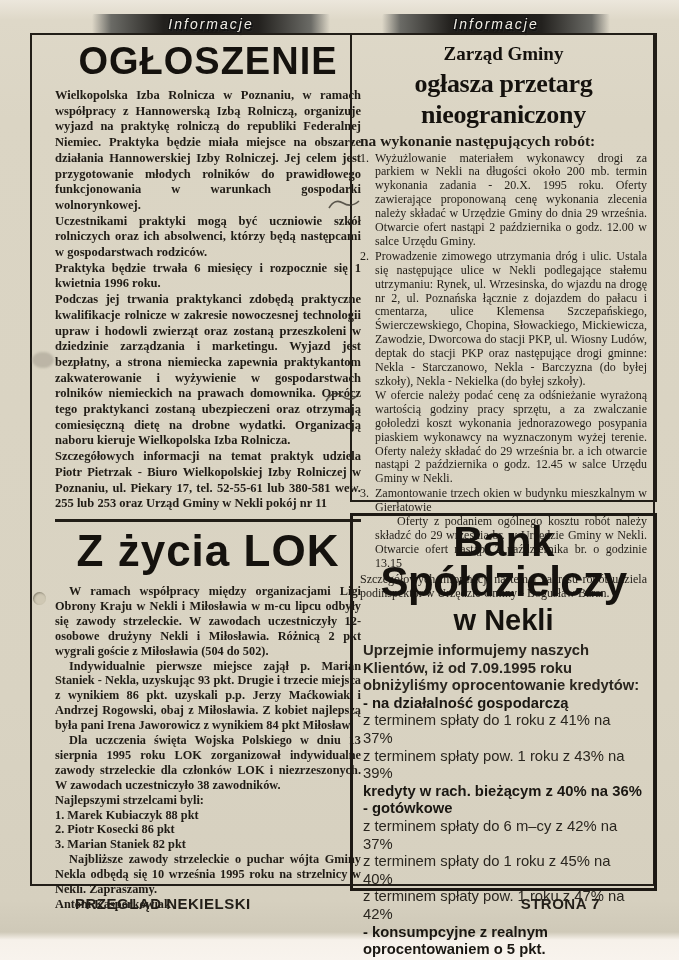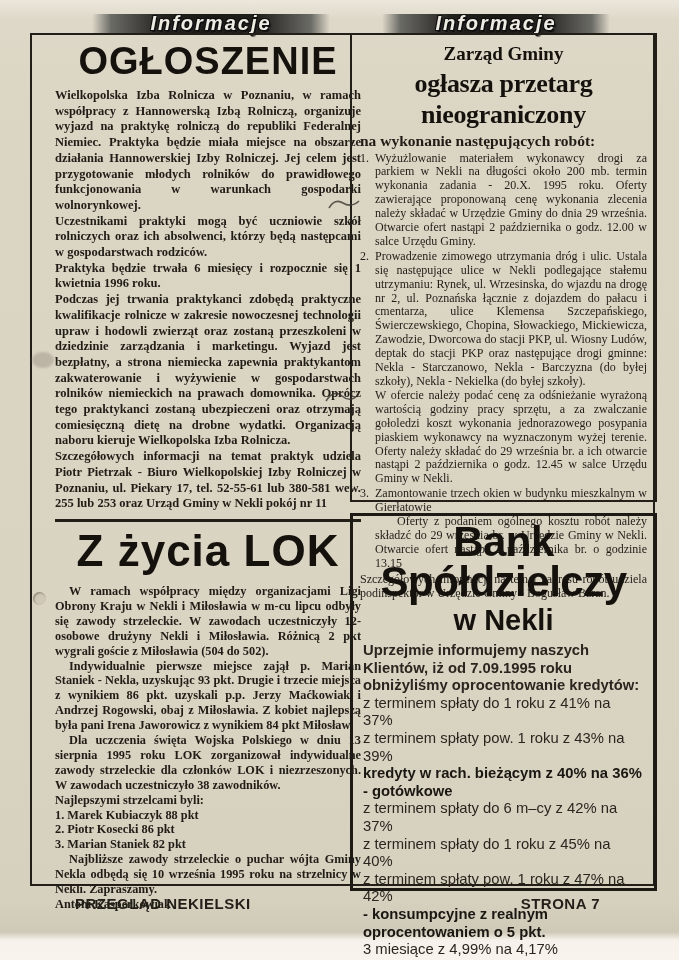--- a/index.html
+++ b/index.html
@@ -16,21 +16,21 @@
   
   .banner{
     position:absolute;top:14px;height:19px;line-height:19px;text-align:center;
     background:linear-gradient(90deg, rgba(60,60,60,0) 0%, #6b6b66 8%, #23211e 30%, #1b1916 50%, #23211e 70%, #6b6b66 92%, rgba(60,60,60,0) 100%);
     border-radius:2px;
   }
   .banner-left{left:92px;width:238px;}
   .banner-right{left:382px;width:228px;}
   .banner-text{
     font-family:"Liberation Sans", sans-serif;
-    font-style:italic;font-weight:bold;font-size:20px;letter-spacing:2px;
+    font-style:italic;font-weight:normal;font-size:14px;letter-spacing:2px;
     color:#efece4;
     text-shadow:-1px -1px 0 #111,1px -1px 0 #111,-1px 1px 0 #111,1.5px 1.5px 0 #111,2.5px 2.5px 1px rgba(40,40,40,.7);
   }
   
   .frame{
     position:absolute;left:30px;top:33px;width:625px;height:853px;
     border:2.5px solid #221e18;box-sizing:border-box;
     background:transparent;overflow:visible;
   }
   
@@ -175,20 +175,21 @@
         </div>
       </div>
       <p class="p-footer">Szczegółowych informacji na temat zakresu robót udziela podinspektor w Urzędzie Gminy - Bogusław Baran.</p>
     </div>
 
     <div class="box bank">
       <h2 class="bank-t1">Bank Spółdzielczy</h2>
       <h2 class="bank-t2">w Nekli</h2>
       <p class="bank-intro">Uprzejmie informujemy naszych Klientów, iż od 7.09.1995 roku obniżyliśmy oprocentowanie kredytów:</p>
       <div class="bank-lines">
+          <div class="b">- na działalność gospodarczą</div>
           <div>z terminem spłaty do 1 roku z 41% na 37%</div>
           <div>z terminem spłaty pow. 1 roku z 43% na 39%</div>
           <div class="b">kredyty w rach. bieżącym z 40% na 36%</div>
           <div class="b">- gotówkowe</div>
           <div>z terminem spłaty do 6 m–cy z 42% na 37%</div>
           <div>z terminem spłaty do 1 roku z 45% na 40%</div>
           <div>z terminem spłaty pow. 1 roku z 47% na 42%</div>
           <div class="b">- konsumpcyjne z realnym oprocentowaniem o 5 pkt.</div>
           <div>3 miesiące z 4,99% na 4,17%</div>
         </div>

